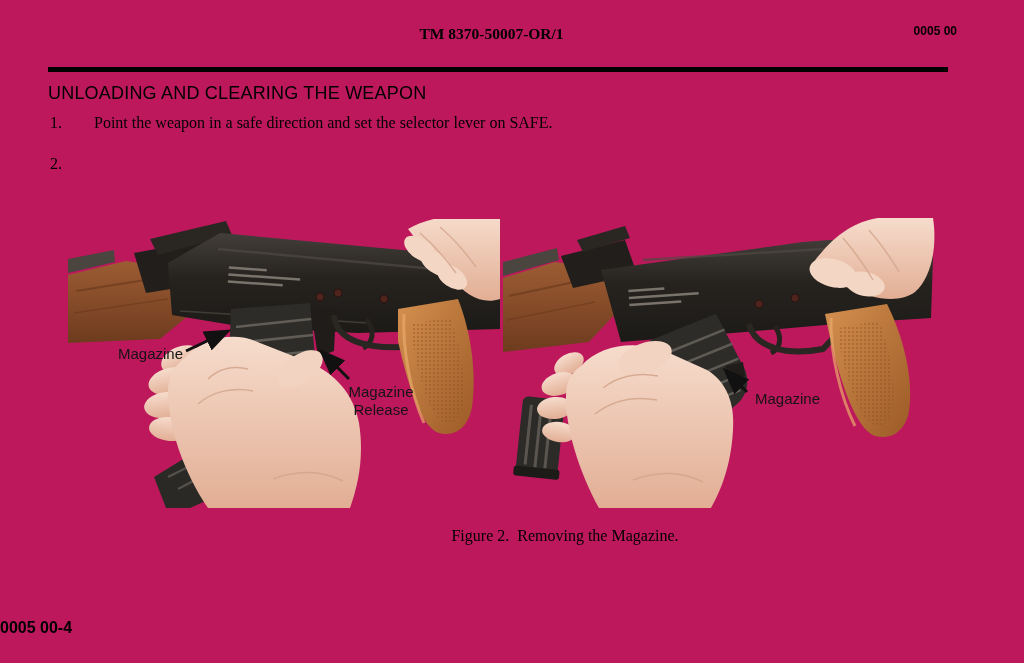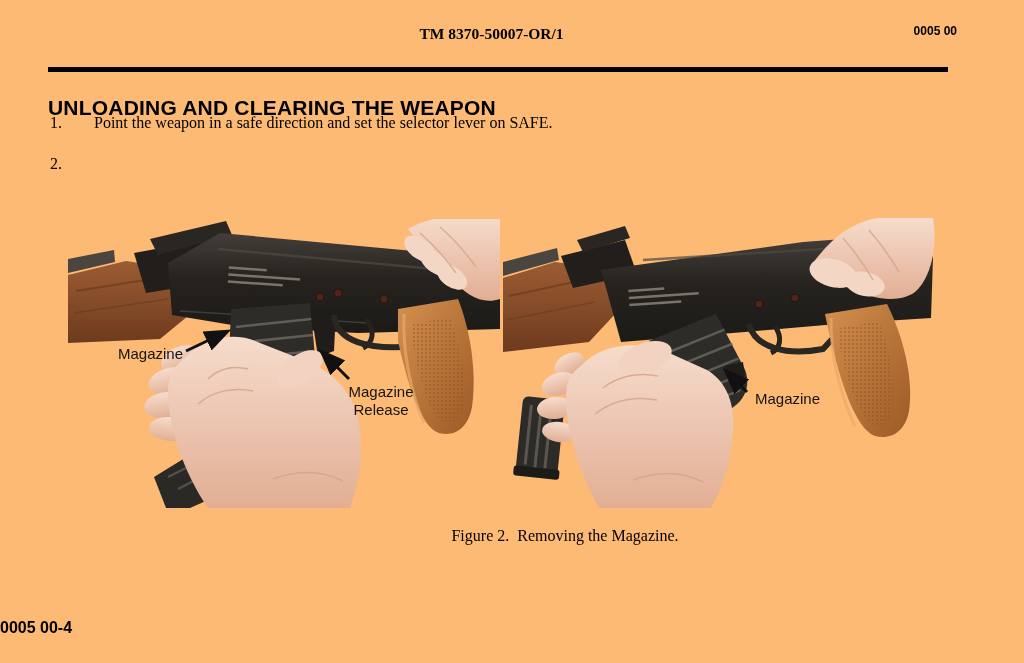--- a/index.html
+++ b/index.html
@@ -1,24 +1,24 @@
 <!DOCTYPE html>
 <html><head>
 <meta charset="utf-8">
 <style>
   html,body{margin:0;padding:0;background:#ffffff;}
-  .page{position:relative;width:1024px;height:663px;background:#fdba74;overflow:hidden;
+  .page{position:relative;width:1024px;height:663px;background:#be185d;overflow:hidden;
         font-family:"Liberation Serif",serif;color:#000;}
   .tm{position:absolute;top:25px;left:0;width:983px;text-align:center;
       font-family:"Liberation Serif",serif;font-weight:bold;font-size:15.5px;}
   .code{position:absolute;top:24px;right:67px;
       font-family:"Liberation Sans",sans-serif;font-weight:bold;font-size:12px;}
   .rule{position:absolute;top:67px;left:48px;width:900px;height:5px;background:#000;}
-  .title{position:absolute;top:96px;left:48px;
-      font-family:"Liberation Sans",sans-serif;font-weight:bold;font-size:21px;letter-spacing:.2px;}
+  .title{position:absolute;top:83px;left:48px;
+      font-family:"Liberation Sans",sans-serif;font-weight:normal;font-size:18px;letter-spacing:.2px;}
   .step{position:absolute;left:50px;width:892px;font-size:16px;line-height:21px;}
   .step1{top:112px;}
   .step2{top:153px;}
   .step .num{position:absolute;left:0;top:0;}
   .step .body{margin-left:44px;}
   .figure{position:absolute;left:0;top:0;}
   .photo{position:absolute;display:block;}
   .photo-left{left:68px;top:219px;}
   .photo-right{left:503px;top:218px;}
   .photo text{font-family:"Liberation Sans",sans-serif;font-size:15px;fill:#141414;}

